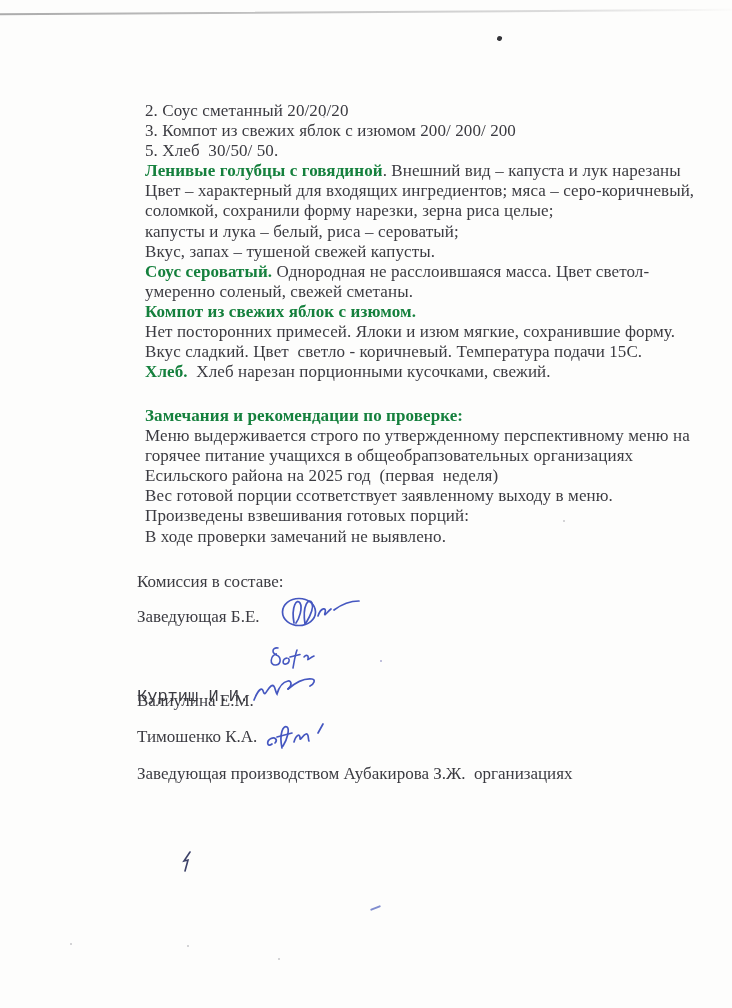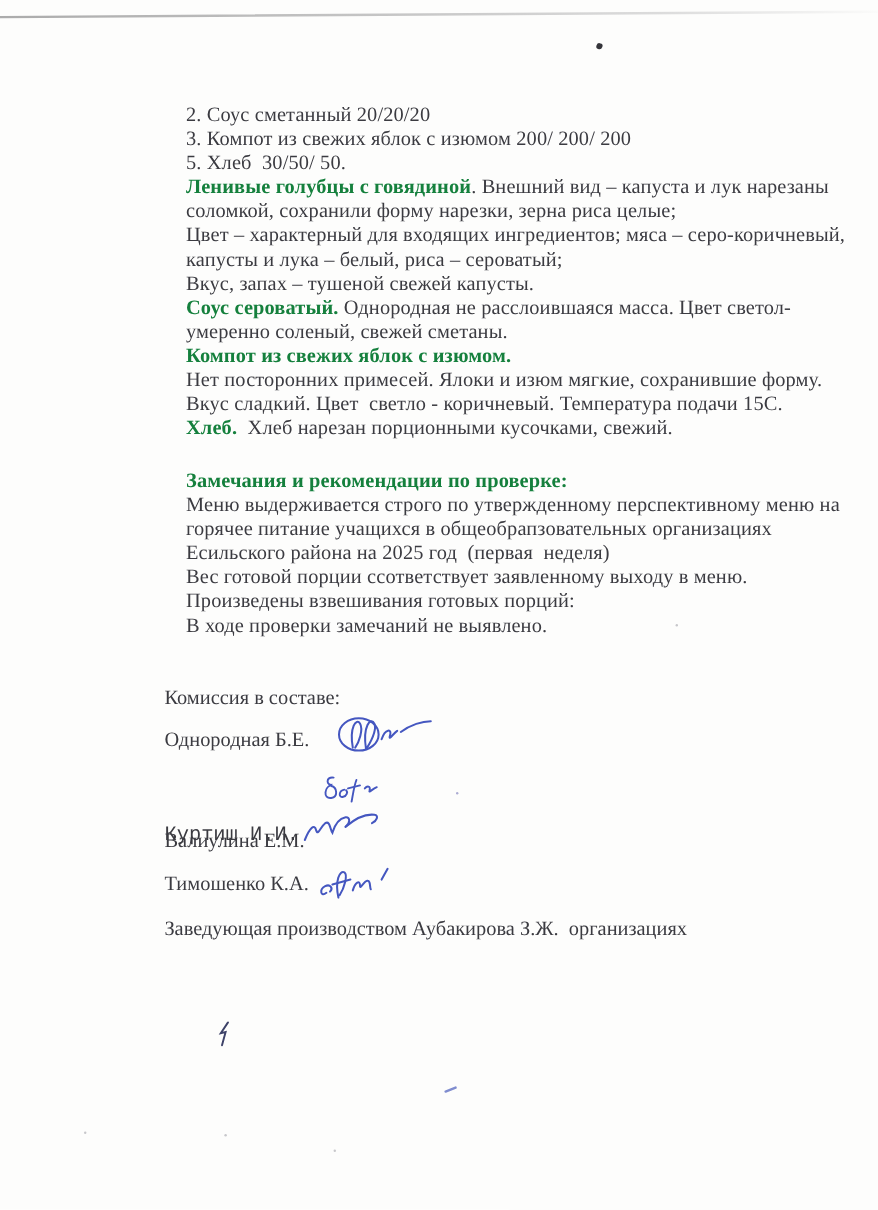--- a/index.html
+++ b/index.html
@@ -21,21 +21,21 @@
     position: absolute;
     left: -6px;
     top: 11px;
     width: 750px;
     height: 2px;
     background: linear-gradient(to right, #ababab, #c6c6c6 45%, #dcdcdc 75%, rgba(220,220,220,0));
     transform: rotate(-0.35deg);
     border-radius: 1px;
   }
 
-  .textblock { position: absolute; left: 155px; }
+  .textblock { position: absolute; left: 145px; margin-top: 15px; }
   .block-body    { top: 86px;  width: 560px; }
   .block-remarks { top: 391px; width: 560px; }
 
   .line {
     font-size: 17px;
     line-height: 20.1px;
     min-height: 20.1px;
     white-space: pre-wrap;
     letter-spacing: 0.1px;
   }
@@ -83,22 +83,22 @@
 <div class="page">
 
   <div class="scan-edge"></div>
   <div class="speck speck-top"></div>
 
   <div class="textblock block-body">
     <div class="line"><span class="b"></span><span>2. Соус сметанный 20/20/20</span></div>
     <div class="line"><span class="b"></span><span>3. Компот из свежих яблок с изюмом 200/ 200/ 200</span></div>
     <div class="line"><span class="b"></span><span>5. Хлеб  30/50/ 50.</span></div>
     <div class="line"><span class="b">Ленивые голубцы с говядиной</span><span>. Внешний вид – капуста и лук нарезаны</span></div>
+    <div class="line"><span class="b"></span><span>Цвет – характерный для входящих ингредиентов; мяса – серо-коричневый,</span></div>
     <div class="line"><span class="b"></span><span>соломкой, сохранили форму нарезки, зерна риса целые;</span></div>
-    <div class="line"><span class="b"></span><span>Цвет – характерный для входящих ингредиентов; мяса – серо-коричневый,</span></div>
     <div class="line"><span class="b"></span><span>капусты и лука – белый, риса – сероватый;</span></div>
     <div class="line"><span class="b"></span><span>Вкус, запах – тушеной свежей капусты.</span></div>
     <div class="line"><span class="b">Соус сероватый.</span><span> Однородная не расслоившаяся масса. Цвет светол-</span></div>
     <div class="line"><span class="b"></span><span>умеренно соленый, свежей сметаны.</span></div>
     <div class="line"><span class="b">Компот из свежих яблок с изюмом.</span><span></span></div>
     <div class="line"><span class="b"></span><span>Нет посторонних примесей. Ялоки и изюм мягкие, сохранившие форму.</span></div>
     <div class="line"><span class="b"></span><span>Вкус сладкий. Цвет  светло - коричневый. Температура подачи 15С.</span></div>
     <div class="line"><span class="b">Хлеб.</span><span>  Хлеб нарезан порционными кусочками, свежий.</span></div>
   </div>
 
@@ -107,21 +107,21 @@
     <div class="line"><span class="b"></span><span>Меню выдерживается строго по утвержденному перспективному меню на</span></div>
     <div class="line"><span class="b"></span><span>горячее питание учащихся в общеобрапзовательных организациях</span></div>
     <div class="line"><span class="b"></span><span>Есильского района на 2025 год  (первая  неделя)</span></div>
     <div class="line"><span class="b"></span><span>Вес готовой порции ссответствует заявленному выходу в меню.</span></div>
     <div class="line"><span class="b"></span><span>Произведены взвешивания готовых порций:</span></div>
     <div class="line"><span class="b"></span><span>В ходе проверки замечаний не выявлено.</span></div>
   </div>
 
   <div class="committee-intro">Комиссия в составе:</div>
 
-  <div class="member member-0">Однородная Б.Е.</div>
+  <div class="member member-0">Заведующая Б.Е.</div>
   <div class="member member-1">Валиулина Е.М.</div>
   <div class="member member-2">Куртиш И.И.</div>
   <div class="member member-3">Тимошенко К.А.</div>
 
   <div class="sig sig-0">
     <svg width="84" height="38" viewBox="0 0 84 38" fill="none">
       <g stroke="#4557c0" stroke-width="1.7" stroke-linecap="round" fill="none">
         <ellipse cx="21" cy="18" rx="16.5" ry="13.5"></ellipse>
         <path d="M16,29 C13,12 19,4 22,9 C25,14 21,25 18,29"></path>
         <path d="M27,30 C24,11 31,3 34,9 C36,14 31,24 28,29"></path>

